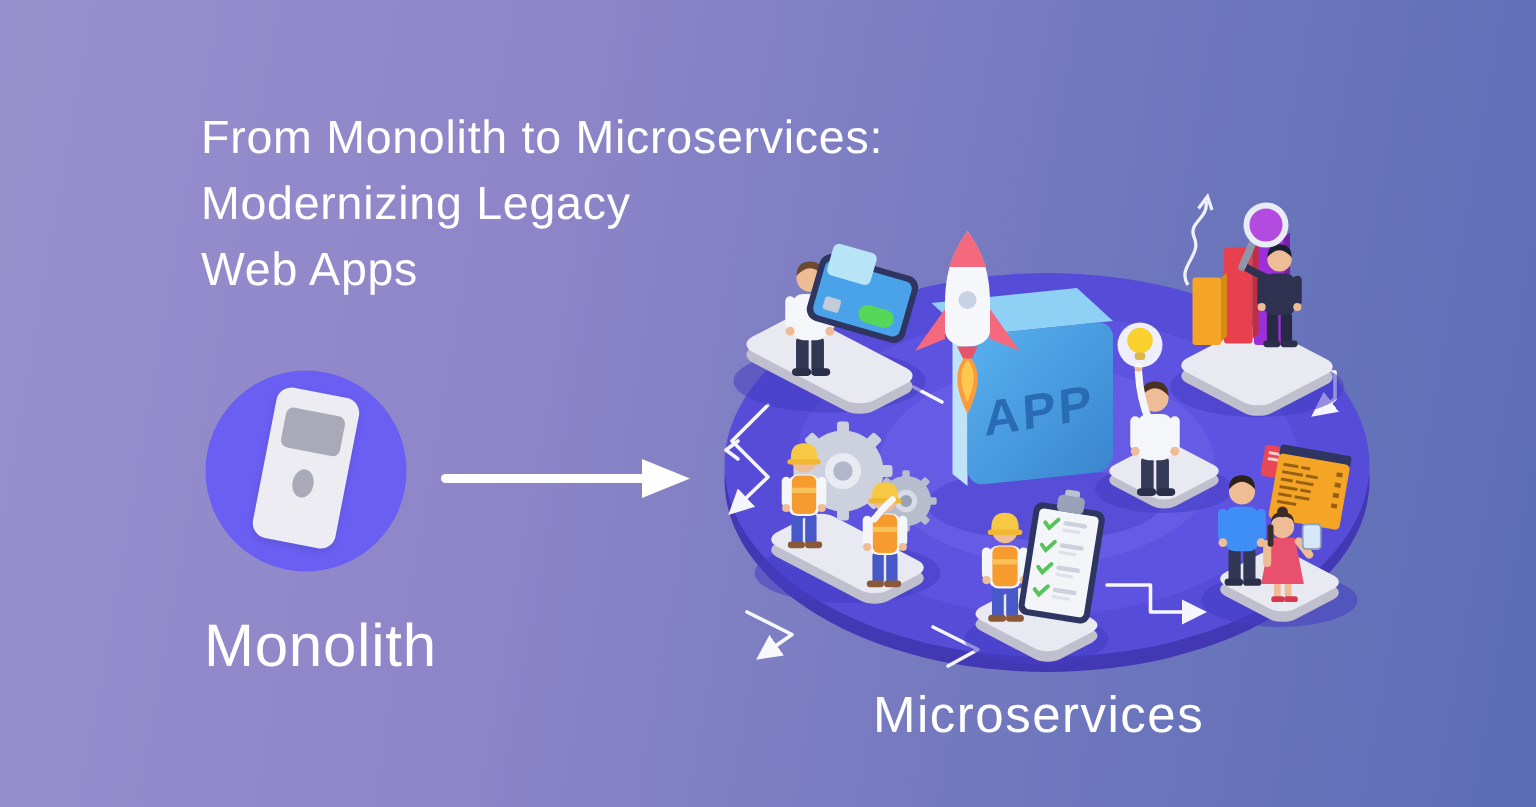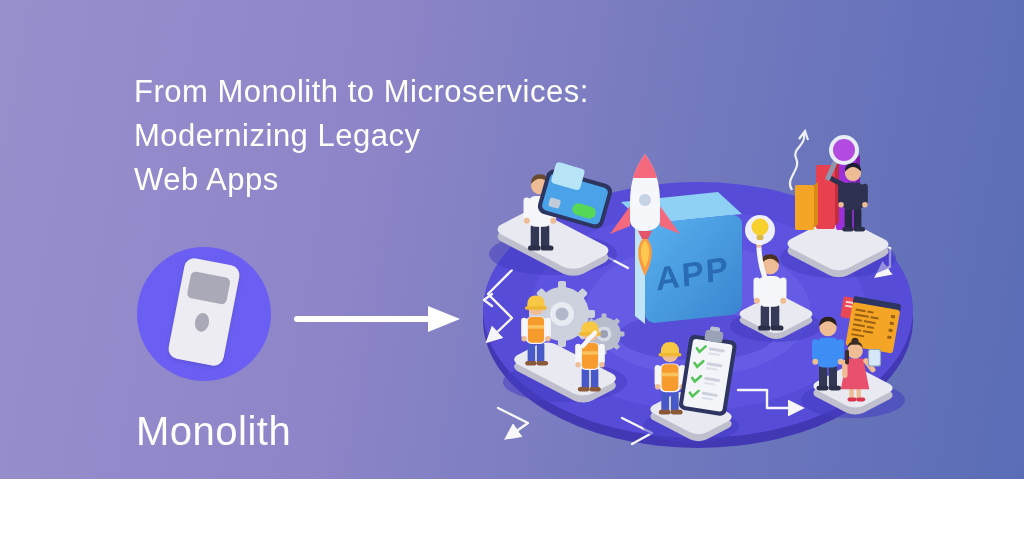--- a/index.html
+++ b/index.html
@@ -1,18 +1,18 @@
 <!DOCTYPE html>
 <html><head>
 <meta charset="utf-8">
 <style>
   html,body{margin:0;padding:0;}
   body{width:1024px;height:538px;overflow:hidden;font-family:"Liberation Sans",sans-serif;}
   .canvas{
-    position:relative;width:1024px;height:479px;overflow:hidden;
+    position:relative;width:1024px;height:538px;overflow:hidden;
     background:linear-gradient(100deg,#988fcd 0%,#8d85c8 35%,#6f77bd 70%,#5a6db6 100%);
   }
   .title{
     position:absolute;left:134px;top:70px;color:#ffffff;
     font-size:31px;line-height:44px;font-weight:400;letter-spacing:.5px;
     white-space:pre-line;
   }
   .mono-circle{
     position:absolute;left:137px;top:247px;width:134px;height:134px;border-radius:50%;
     background:#6a5ff2;
@@ -314,13 +314,14 @@
         </g>
         <g transform="translate(0,45)">
           <path d="M9,13 l3.2,3.2 l5.2,-6.4" stroke="#55c45a" stroke-width="2.6" fill="none" stroke-linecap="round"></path>
           <rect x="21" y="10" width="16" height="3" rx="1.5" fill="#ccd1dd"></rect>
             <rect x="21" y="15" width="12" height="2.2" rx="1.1" fill="#dde1ea"></rect>
         </g>
       </g>
     </g>
   </svg>
 
+  <div class="micro-label">Microservices</div>
 </div>
 
 </body></html>

